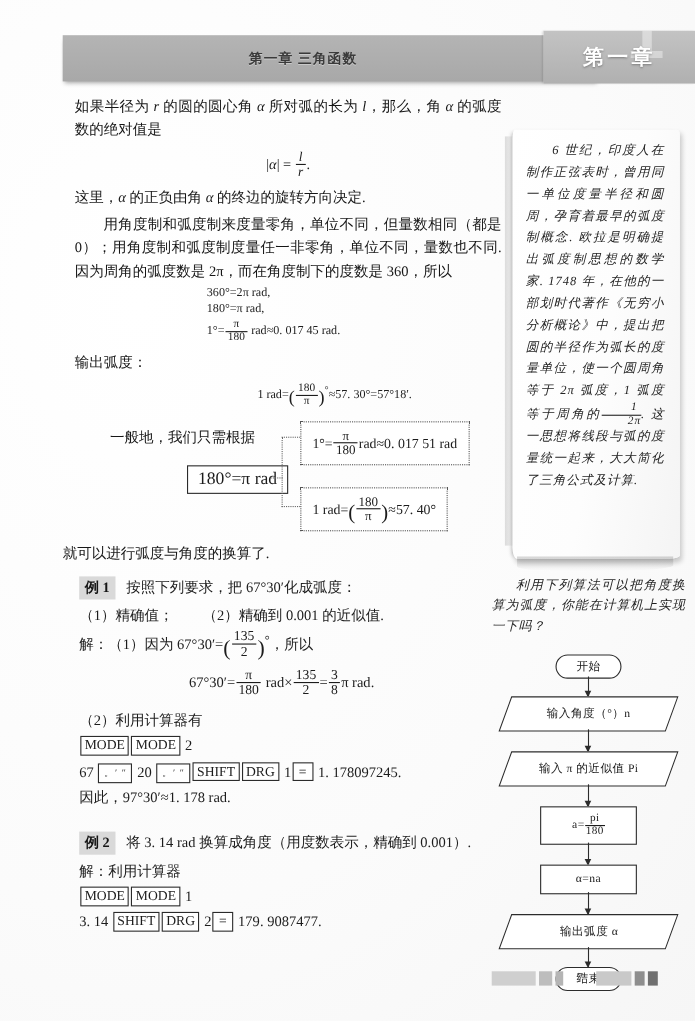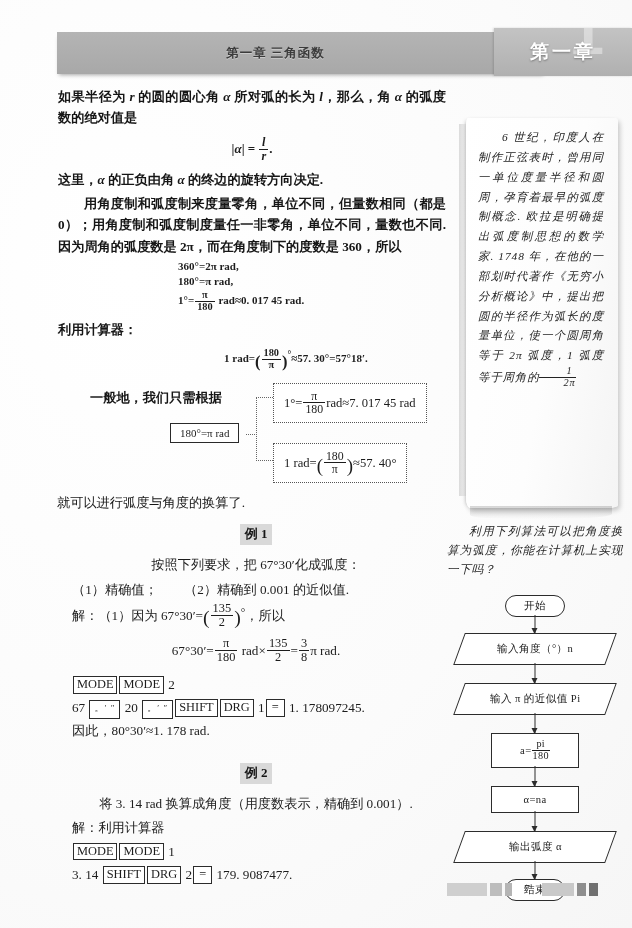--- a/index.html
+++ b/index.html
@@ -75,24 +75,23 @@
     font-size: 19px;
     font-weight: bold;
     letter-spacing: 3px;
     color: #ffffff;
     text-shadow: 0 1px 2px rgba(0,0,0,0.35);
   }
 
   
   .col-main {
     position: absolute;
-    left: 58px;
+    left: 68px;
     top: 86px;
     width: 388px;
-    font-weight: bold;
   }
   .para {
     font-size: 13.2px;
     line-height: 1.62;
     text-align: justify;
     margin: 0 0 2px 0;
     color: #161616;
   }
   .para.indent { text-indent: 26px; }
   .centerline {
@@ -134,21 +133,21 @@
     top: 383px;
     width: 385px;
     height: 108px;
   }
   .solid-box {
     position: absolute;
     left: 110px;
     top: 40px;
     border: 1px solid #2a2a2a;
     padding: 3px 9px;
-    font-size: 11px;
+    font-size: 16px;
     background: #fff;
   }
   .dotted-box {
     position: absolute;
     border: 1px dotted #555;
     padding: 6px 10px;
     font-size: 12.6px;
     background: #fff;
     white-space: nowrap;
   }
@@ -174,24 +173,23 @@
 
   
   .examples {
     position: absolute;
     left: 72px;
     top: 524px;
     width: 368px;
   }
   .ex-head {
     display: flex;
-    align-items: center;
+    align-items: flex-start;
     gap: 10px;
     margin-bottom: 4px;
-    flex-direction: column;
   }
   .ex-tag {
     background: #d9d9d9;
     color: #151515;
     font-weight: bold;
     font-size: 13px;
     padding: 1px 5px 2px 5px;
     flex: 0 0 auto;
   }
   .ex-title {
@@ -400,36 +398,36 @@
 
     <p class="para indent">用角度制和弧度制来度量零角，单位不同，但量数相同（都是 0）；用角度制和弧度制度量任一非零角，单位不同，量数也不同. 因为周角的弧度数是 2π，而在角度制下的度数是 360，所以</p>
 
     <div class="mathline pad-l-110">360°=2π rad,</div>
     <div class="mathline pad-l-110">180°=π rad,</div>
     <div class="mathline pad-l-110">
       <span>1°=</span><span class="frac"><span class="num">π</span><span class="den">180</span></span>
       <span>rad≈0. 017 45 rad.</span>
     </div>
 
-    <p class="para" style="margin-top:6px;">利用计算器：</p>
+    <p class="para" style="margin-top:6px;">输出弧度：</p>
 
     <div class="mathline pad-l-150" style="margin-top:8px;">
       <span>1 rad=</span><span class="paren-big">(</span><span class="frac"><span class="num">180</span><span class="den">π</span></span><span class="paren-big">)</span><span style="vertical-align:4px;font-size:0.85em;">°</span><span>≈57. 30°=57°18′.</span>
     </div>
 
     <p class="para" style="margin-top:16px;margin-left:32px;">一般地，我们只需根据</p>
   </div>
 
   <div class="boxdiagram">
     <div class="solid-box">180°=π rad</div>
     <div class="conn-stub"></div>
     <div class="connector"></div>
 
     <div class="dotted-box db-top">
-      <span>1°=</span><span class="frac"><span class="num">π</span><span class="den">180</span></span><span>rad≈7. 017 45 rad</span>
+      <span>1°=</span><span class="frac"><span class="num">π</span><span class="den">180</span></span><span>rad≈0. 017 51 rad</span>
     </div>
 
     <div class="dotted-box db-bottom">
       <span>1 rad=</span><span class="paren-big">(</span><span class="frac"><span class="num">180</span><span class="den">π</span></span><span class="paren-big">)</span><span>≈57. 40°</span>
     </div>
   </div>
 
   <div class="para" style="position:absolute;left:57px;top:492px;width:388px;">就可以进行弧度与角度的换算了.</div>
 
   <div class="examples">
@@ -440,33 +438,34 @@
         <span class="ex-title">按照下列要求，把 67°30′化成弧度：</span>
       </div>
       <div class="ex-line">（1）精确值；　　（2）精确到 0.001 的近似值.</div>
       <div class="ex-line">
         <span>解：（1）因为 67°30′=</span><span class="paren-big">(</span><span class="frac"><span class="num">135</span><span class="den">2</span></span><span class="paren-big">)</span><span style="vertical-align:4px;font-size:0.85em;">°</span><span>，所以</span>
       </div>
       <div class="ex-line" style="text-align:center;margin:8px 0 10px 0;">
         <span>67°30′=</span><span class="frac"><span class="num">π</span><span class="den">180</span></span>
         <span>rad×</span><span class="frac"><span class="num">135</span><span class="den">2</span></span><span>=</span><span class="frac"><span class="num">3</span><span class="den">8</span></span><span>π rad.</span>
       </div>
+      <div class="ex-line">（2）利用计算器有</div>
       <div class="ex-line">
         <span class="keybox">MODE</span><span class="keybox">MODE</span>
         <span>2</span>
       </div>
       <div class="ex-line">
         <span>67</span>
         <span class="keybox dms">。′ ″</span>
         <span>20</span>
         <span class="keybox dms">。′ ″</span><span class="keybox">SHIFT</span><span class="keybox">DRG</span>
         <span>1</span><span class="keybox eq">=</span>
         <span>1. 178097245.</span>
       </div>
-      <div class="ex-line">因此，80°30′≈1. 178 rad.</div>
+      <div class="ex-line">因此，97°30′≈1. 178 rad.</div>
     </div>
 
     <div style="margin-top:20px;">
       <div class="ex-head">
         <span class="ex-tag">例 2</span>
         <span class="ex-title">将 3. 14 rad 换算成角度（用度数表示，精确到 0.001）.</span>
       </div>
       <div class="ex-line">解：利用计算器</div>
       <div class="ex-line">
         <span class="keybox">MODE</span><span class="keybox">MODE</span>
@@ -476,21 +475,21 @@
         <span>3. 14</span>
         <span class="keybox">SHIFT</span><span class="keybox">DRG</span>
         <span>2</span><span class="keybox eq">=</span>
         <span>179. 9087477.</span>
       </div>
     </div>
   </div>
 
   <div class="note-paper">
     <div class="note-text">
-      <span>6 世纪，印度人在制作正弦表时，曾用同一单位度量半径和圆周，孕育着最早的弧度制概念. 欧拉是明确提出弧度制思想的数学家. 1748 年，在他的一部划时代著作《无穷小分析概论》中，提出把圆的半径作为弧长的度量单位，使一个圆周角等于 2π 弧度，1 弧度等于周角的</span><span class="ifrac"><span class="num">1</span><span class="den">2π</span></span>
+      <span>6 世纪，印度人在制作正弦表时，曾用同一单位度量半径和圆周，孕育着最早的弧度制概念. 欧拉是明确提出弧度制思想的数学家. 1748 年，在他的一部划时代著作《无穷小分析概论》中，提出把圆的半径作为弧长的度量单位，使一个圆周角等于 2π 弧度，1 弧度等于周角的</span><span class="ifrac"><span class="num">1</span><span class="den">2π</span></span><span>. 这一思想将线段与弧的度量统一起来，大大简化了三角公式及计算.</span>
     </div>
   </div>
 
   <div class="algo-prompt">利用下列算法可以把角度换算为弧度，你能在计算机上实现一下吗？</div>
 
   <div class="flow">
     <div class="fnode fn-term" style="top:0px;">开始</div>
     <div class="arrow" style="top:20px;height:18px;"></div>
 
     <div class="fnode fn-io" style="top:38px;">

